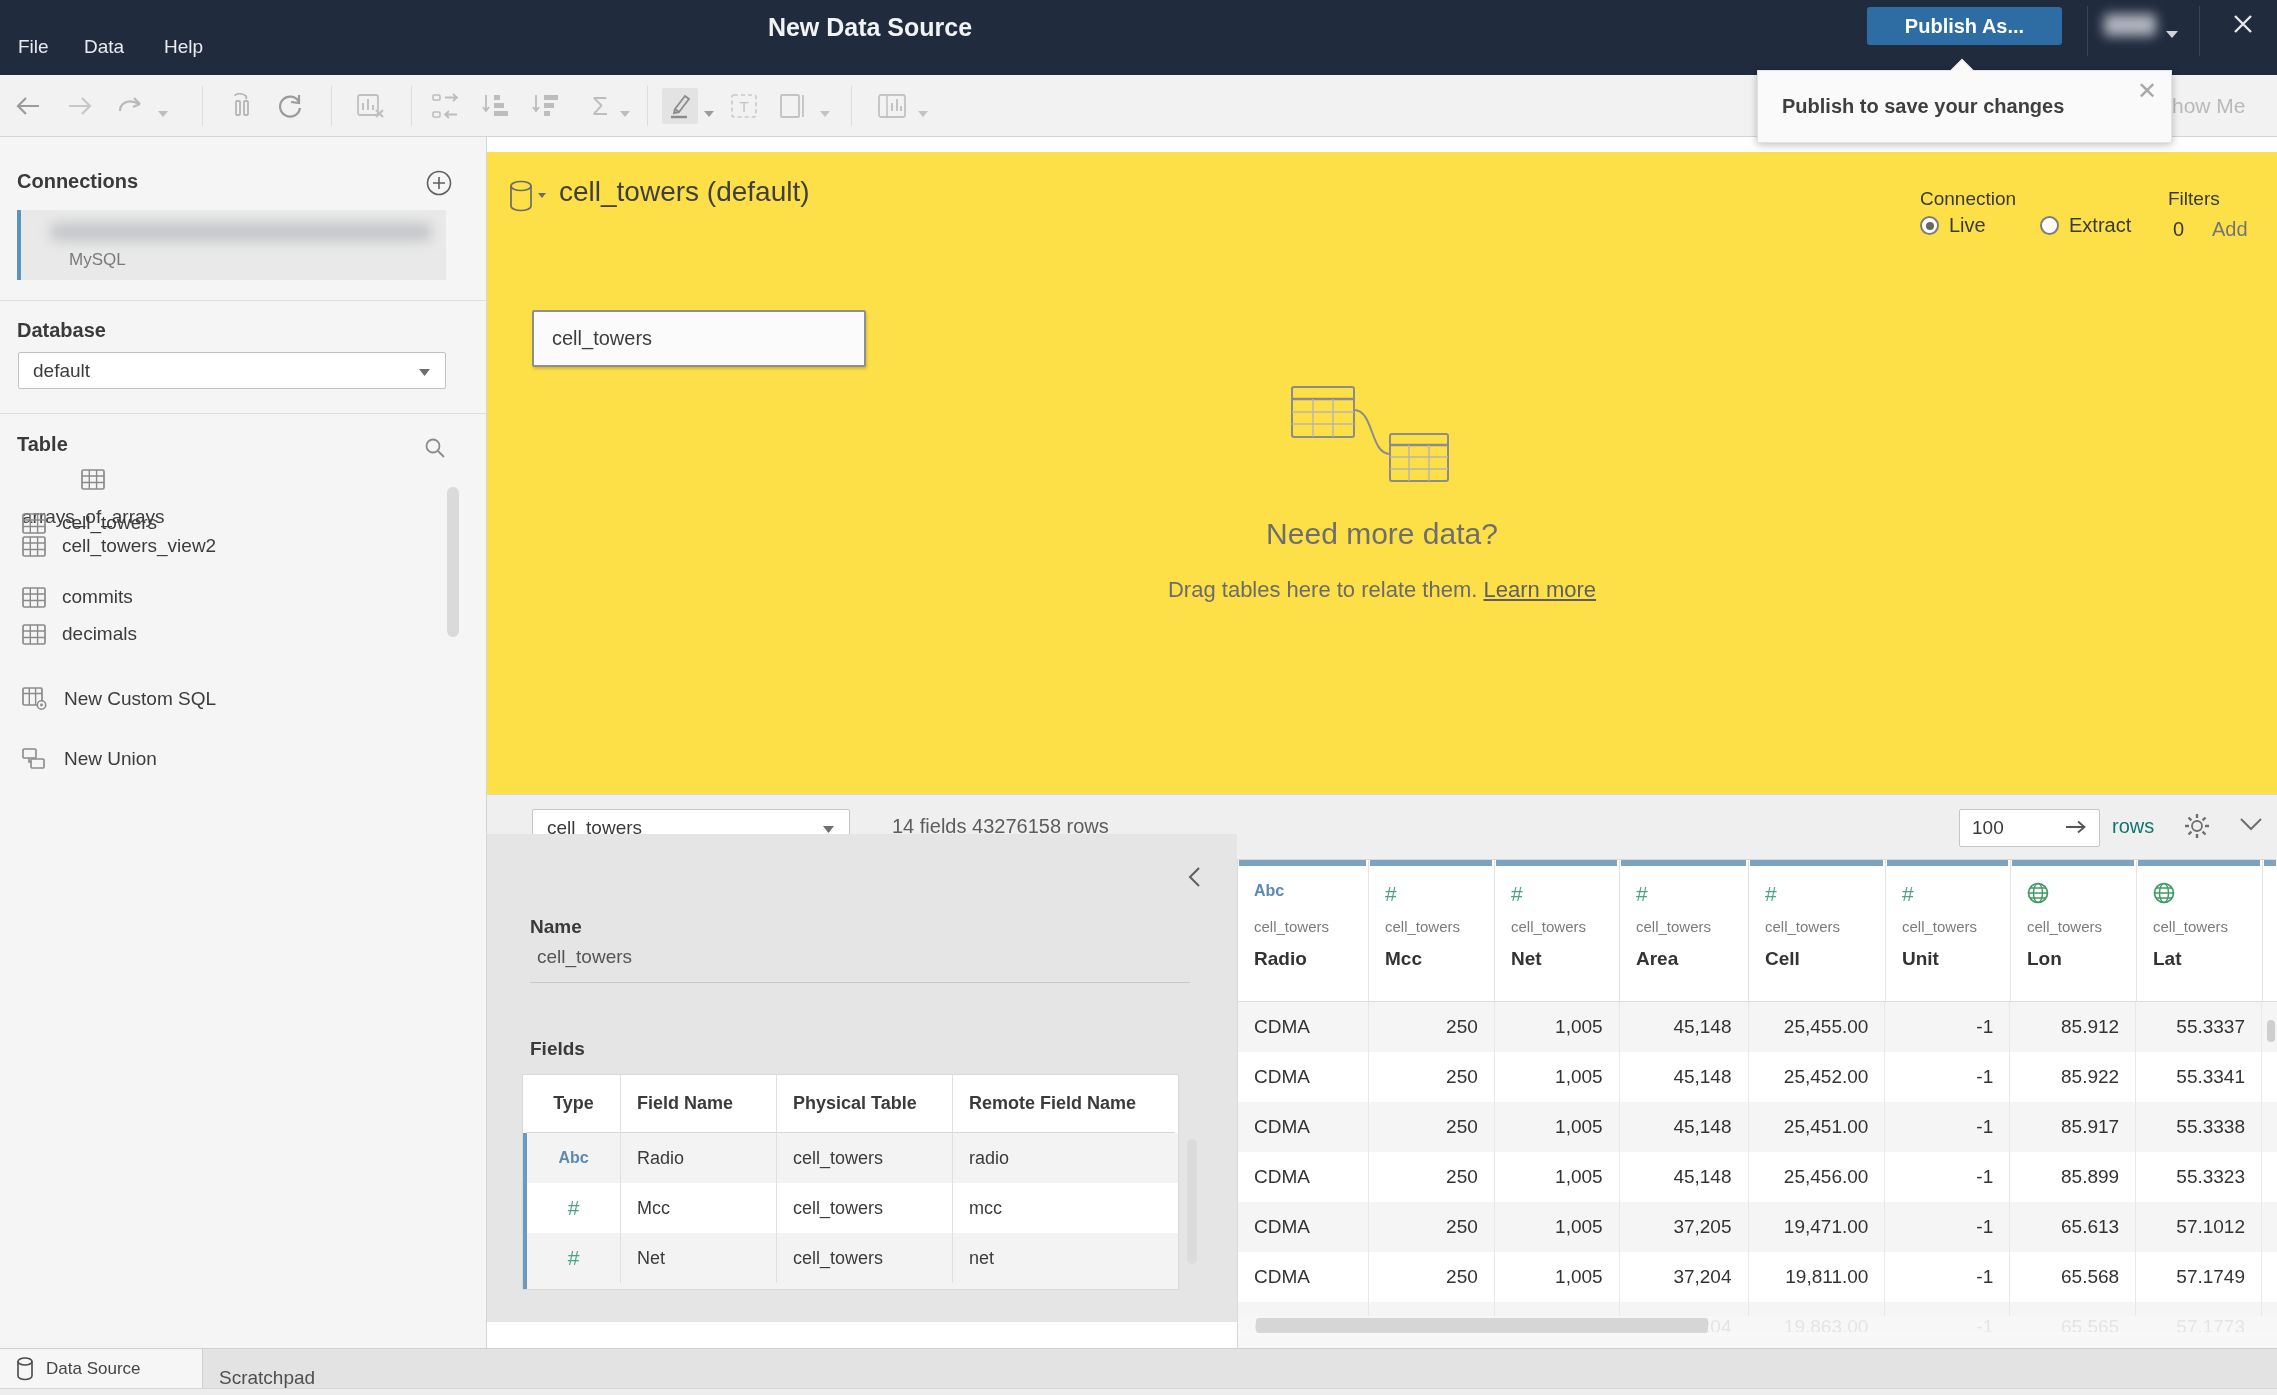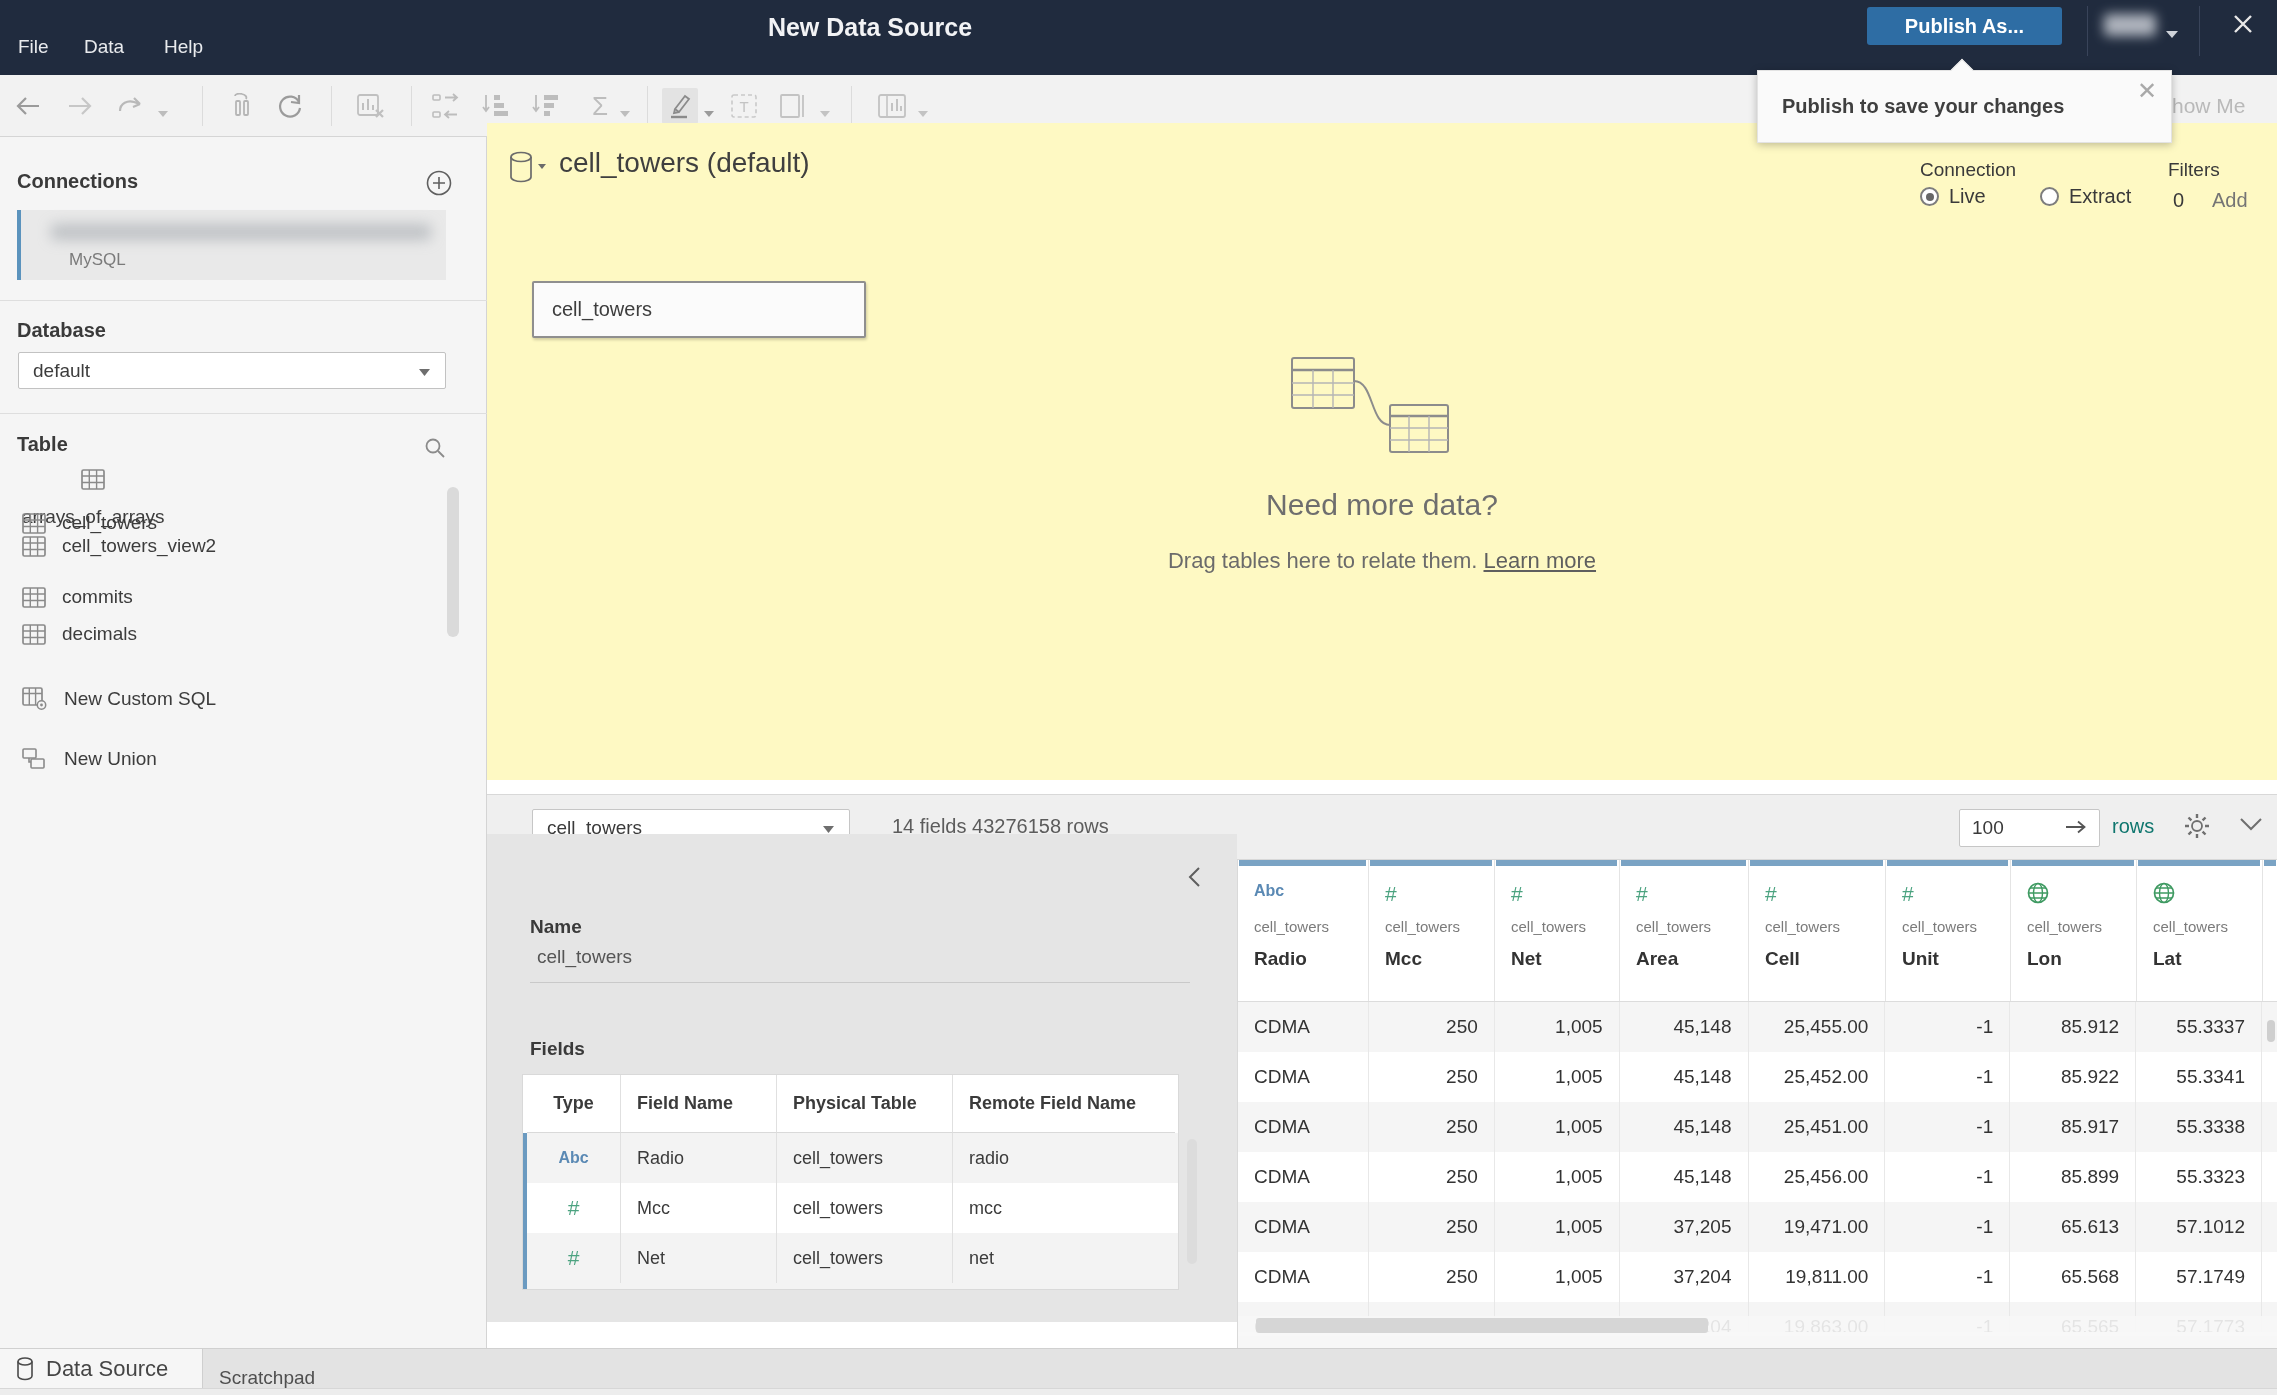--- a/index.html
+++ b/index.html
@@ -39,21 +39,21 @@
   #conn-blur { position:absolute; left:30px; top:14px; width:380px; height:16px; border-radius:3px; background:#9aa0a6; filter:blur(7px); opacity:.55; }
   #conn-sub { position:absolute; left:48px; top:40px; font-size:17px; color:#7a7a7a; }
   .sb-divider { position:absolute; left:0; width:487px; height:1px; background:#dedede; }
   .sb-select { position:absolute; left:18px; width:428px; height:37px; background:#fff; border:1px solid #c2c2c2; border-radius:2px; font-size:19px; color:#3c3c3c; display:flex; align-items:center; padding:0 14px; }
   .sb-select .sel-caret { margin-left:auto; }
   .sb-row { position:absolute; left:22px; height:34px; display:flex; align-items:center; gap:16px; font-size:19px; color:#3c3c3c; }
   .sb-row svg { flex:none; }
   #sb-scroll { position:absolute; left:447px; top:350px; width:12px; height:150px; background:#dadada; border-radius:6px; }
 
   
-  #canvas { left:487px; top:123px; width:1790px; height:657px; background:#fef9c3;text-decoration:underline; }
+  #canvas { left:487px; top:152px; width:1790px; height:657px; background:#fde047;text-decoration:underline; }
   #ds-title { position:absolute; left:72px; top:24px; font-size:28px; font-weight:500; color:#3f3f3f; }
   #ds-icon { position:absolute; left:20px; top:28px; }
   #node-box { position:absolute; left:45px; top:158px; width:334px; height:57px; background:#fbfbfb; border:2px solid #8f8f8f; border-radius:2px; box-shadow:1px 2px 3px rgba(0,0,0,.18); display:flex; align-items:center; padding-left:18px; font-size:20px; color:#3d3d3d; }
   .cx-label { position:absolute; font-size:19px; color:#3a3a3a; }
   .radio { display:inline-block; width:19px; height:19px; border:2px solid #7d7d7d; border-radius:50%; background:#fff; vertical-align:middle; position:relative; }
   .radio.sel::after { content:""; position:absolute; left:3.5px; top:3.5px; width:8px; height:8px; border-radius:50%; background:#676767; }
   .radio-row { position:absolute; display:flex; align-items:center; gap:10px; font-size:20px; color:#3a3a3a; }
   #empty { position:absolute; left:795px; top:230px; width:200px; text-align:center; }
   #empty-title { position:absolute; left:595px; top:365px; width:600px; text-align:center; font-size:30px; color:#6e6e6e; }
   #empty-hint { position:absolute; left:545px; top:425px; width:700px; text-align:center; font-size:22px; color:#6b6b6b; }
@@ -106,21 +106,21 @@
   .g-cell.left { justify-content:flex-start; padding-left:16px; }
   .gc0{width:131px;} .gc1{width:126px;} .gc2{width:125px;} .gc3{width:129px;}
   .gc4{width:137px;} .gc5{width:125px;} .gc6{width:126px;} .gc7{width:126px;} .gc8{width:15px; border-right:none;}
   #g-vscroll { position:absolute; left:1029px; top:160px; width:8px; height:22px; background:#cfcfcf; border-radius:4px; }
   #g-hscroll { position:absolute; left:0; top:456px; width:1040px; height:20px; background:rgba(247,247,247,.9); }
   #g-hthumb { position:absolute; left:18px; top:2px; width:452px; height:15px; background:#d6d6d6; border-radius:3px; }
   #g-footer { position:absolute; left:0; top:476px; width:1040px; height:12px; background:#f7f7f7; }
 
   
   #tabstrip { left:0; top:1348px; width:2277px; height:40px; background:#e3e3e3; border-top:1px solid #d0d0d0; }
-  #tab-datasource { position:absolute; left:0; top:0; width:203px; height:40px; background:#f6f6f6; border-right:1px solid #cfcfcf; display:flex; align-items:center; gap:12px; padding-left:16px; font-size:22px; color:#454545; }
+  #tab-datasource { position:absolute; left:0; top:0; width:203px; height:40px; background:#f6f6f6; border-right:1px solid #cfcfcf; display:flex; align-items:center; gap:12px; padding-left:16px; font-size:17px; color:#454545; }
   #tab-scratchpad { position:absolute; left:219px; top:0; height:40px; display:flex; align-items:flex-end; font-size:19px; color:#4f4f4f; }
   #statusbar { left:0; top:1388px; width:2277px; height:7px; background:#ededed; border-top:1px solid #d7d7d7; }
 </style>
 </head>
 <body>
 
 <div class="stage">
 
   <div class="abs" id="titlebar">
     <div class="menu-item" style="left:18px;">File</div>

